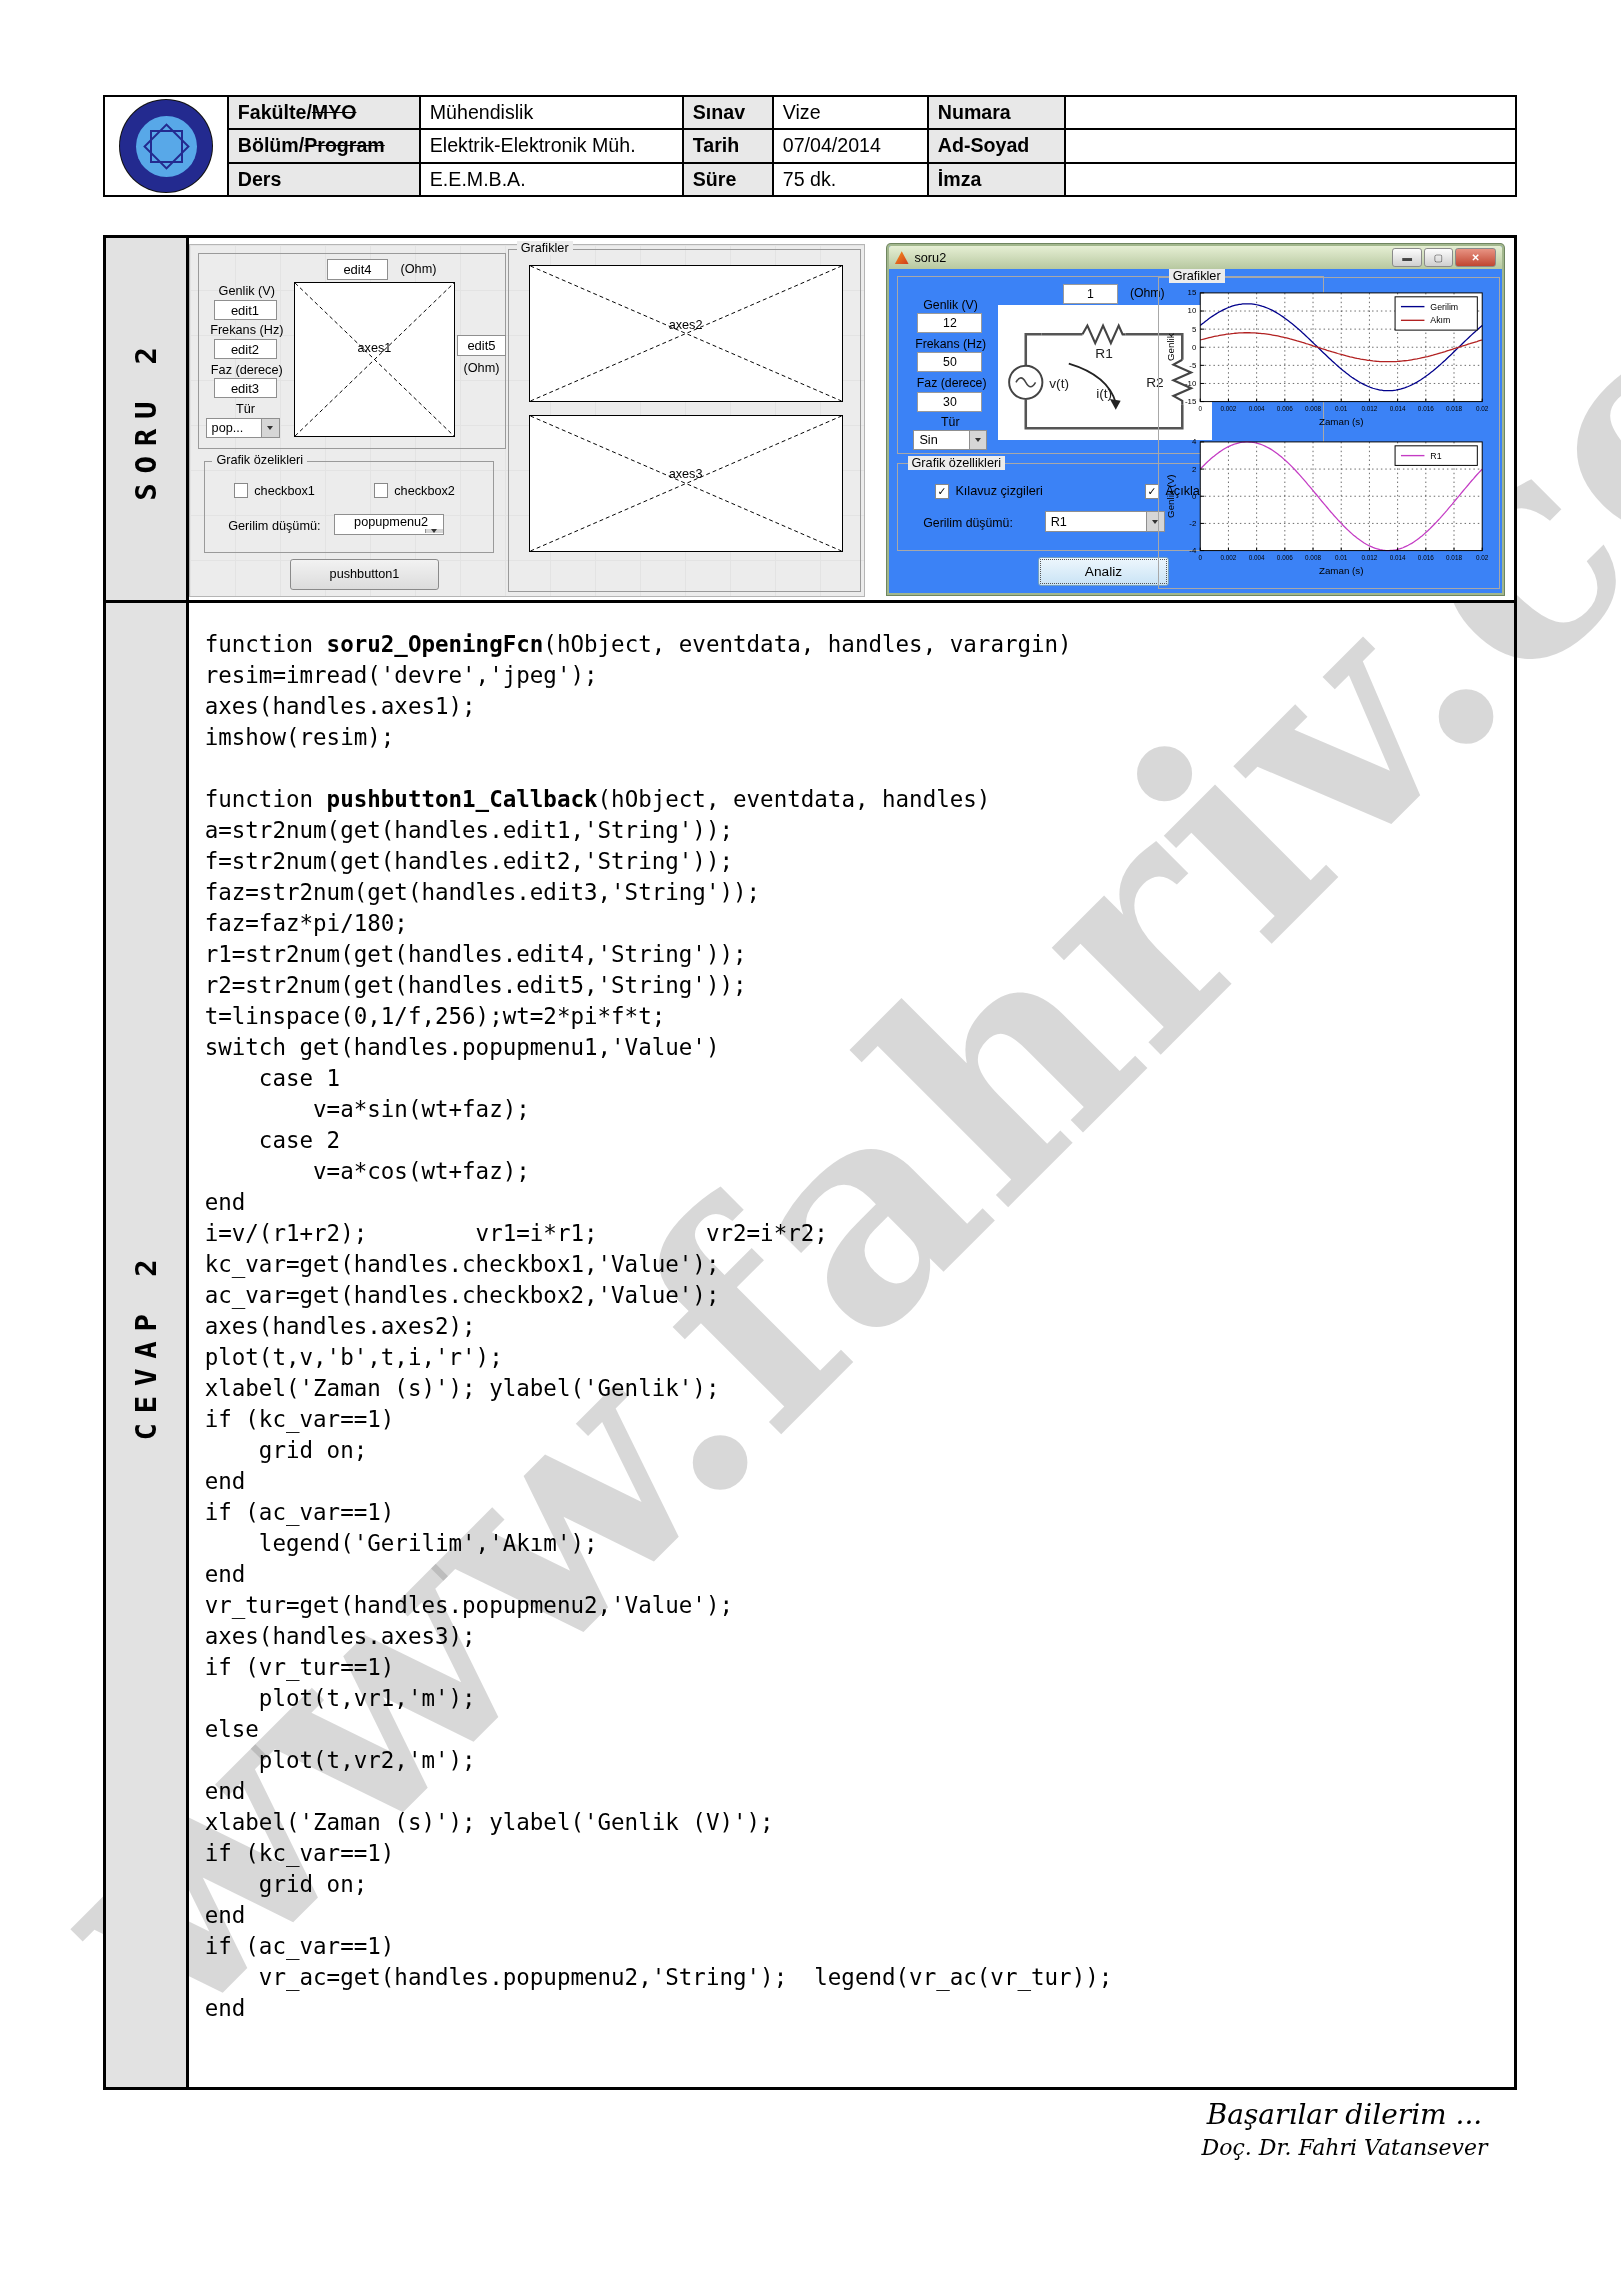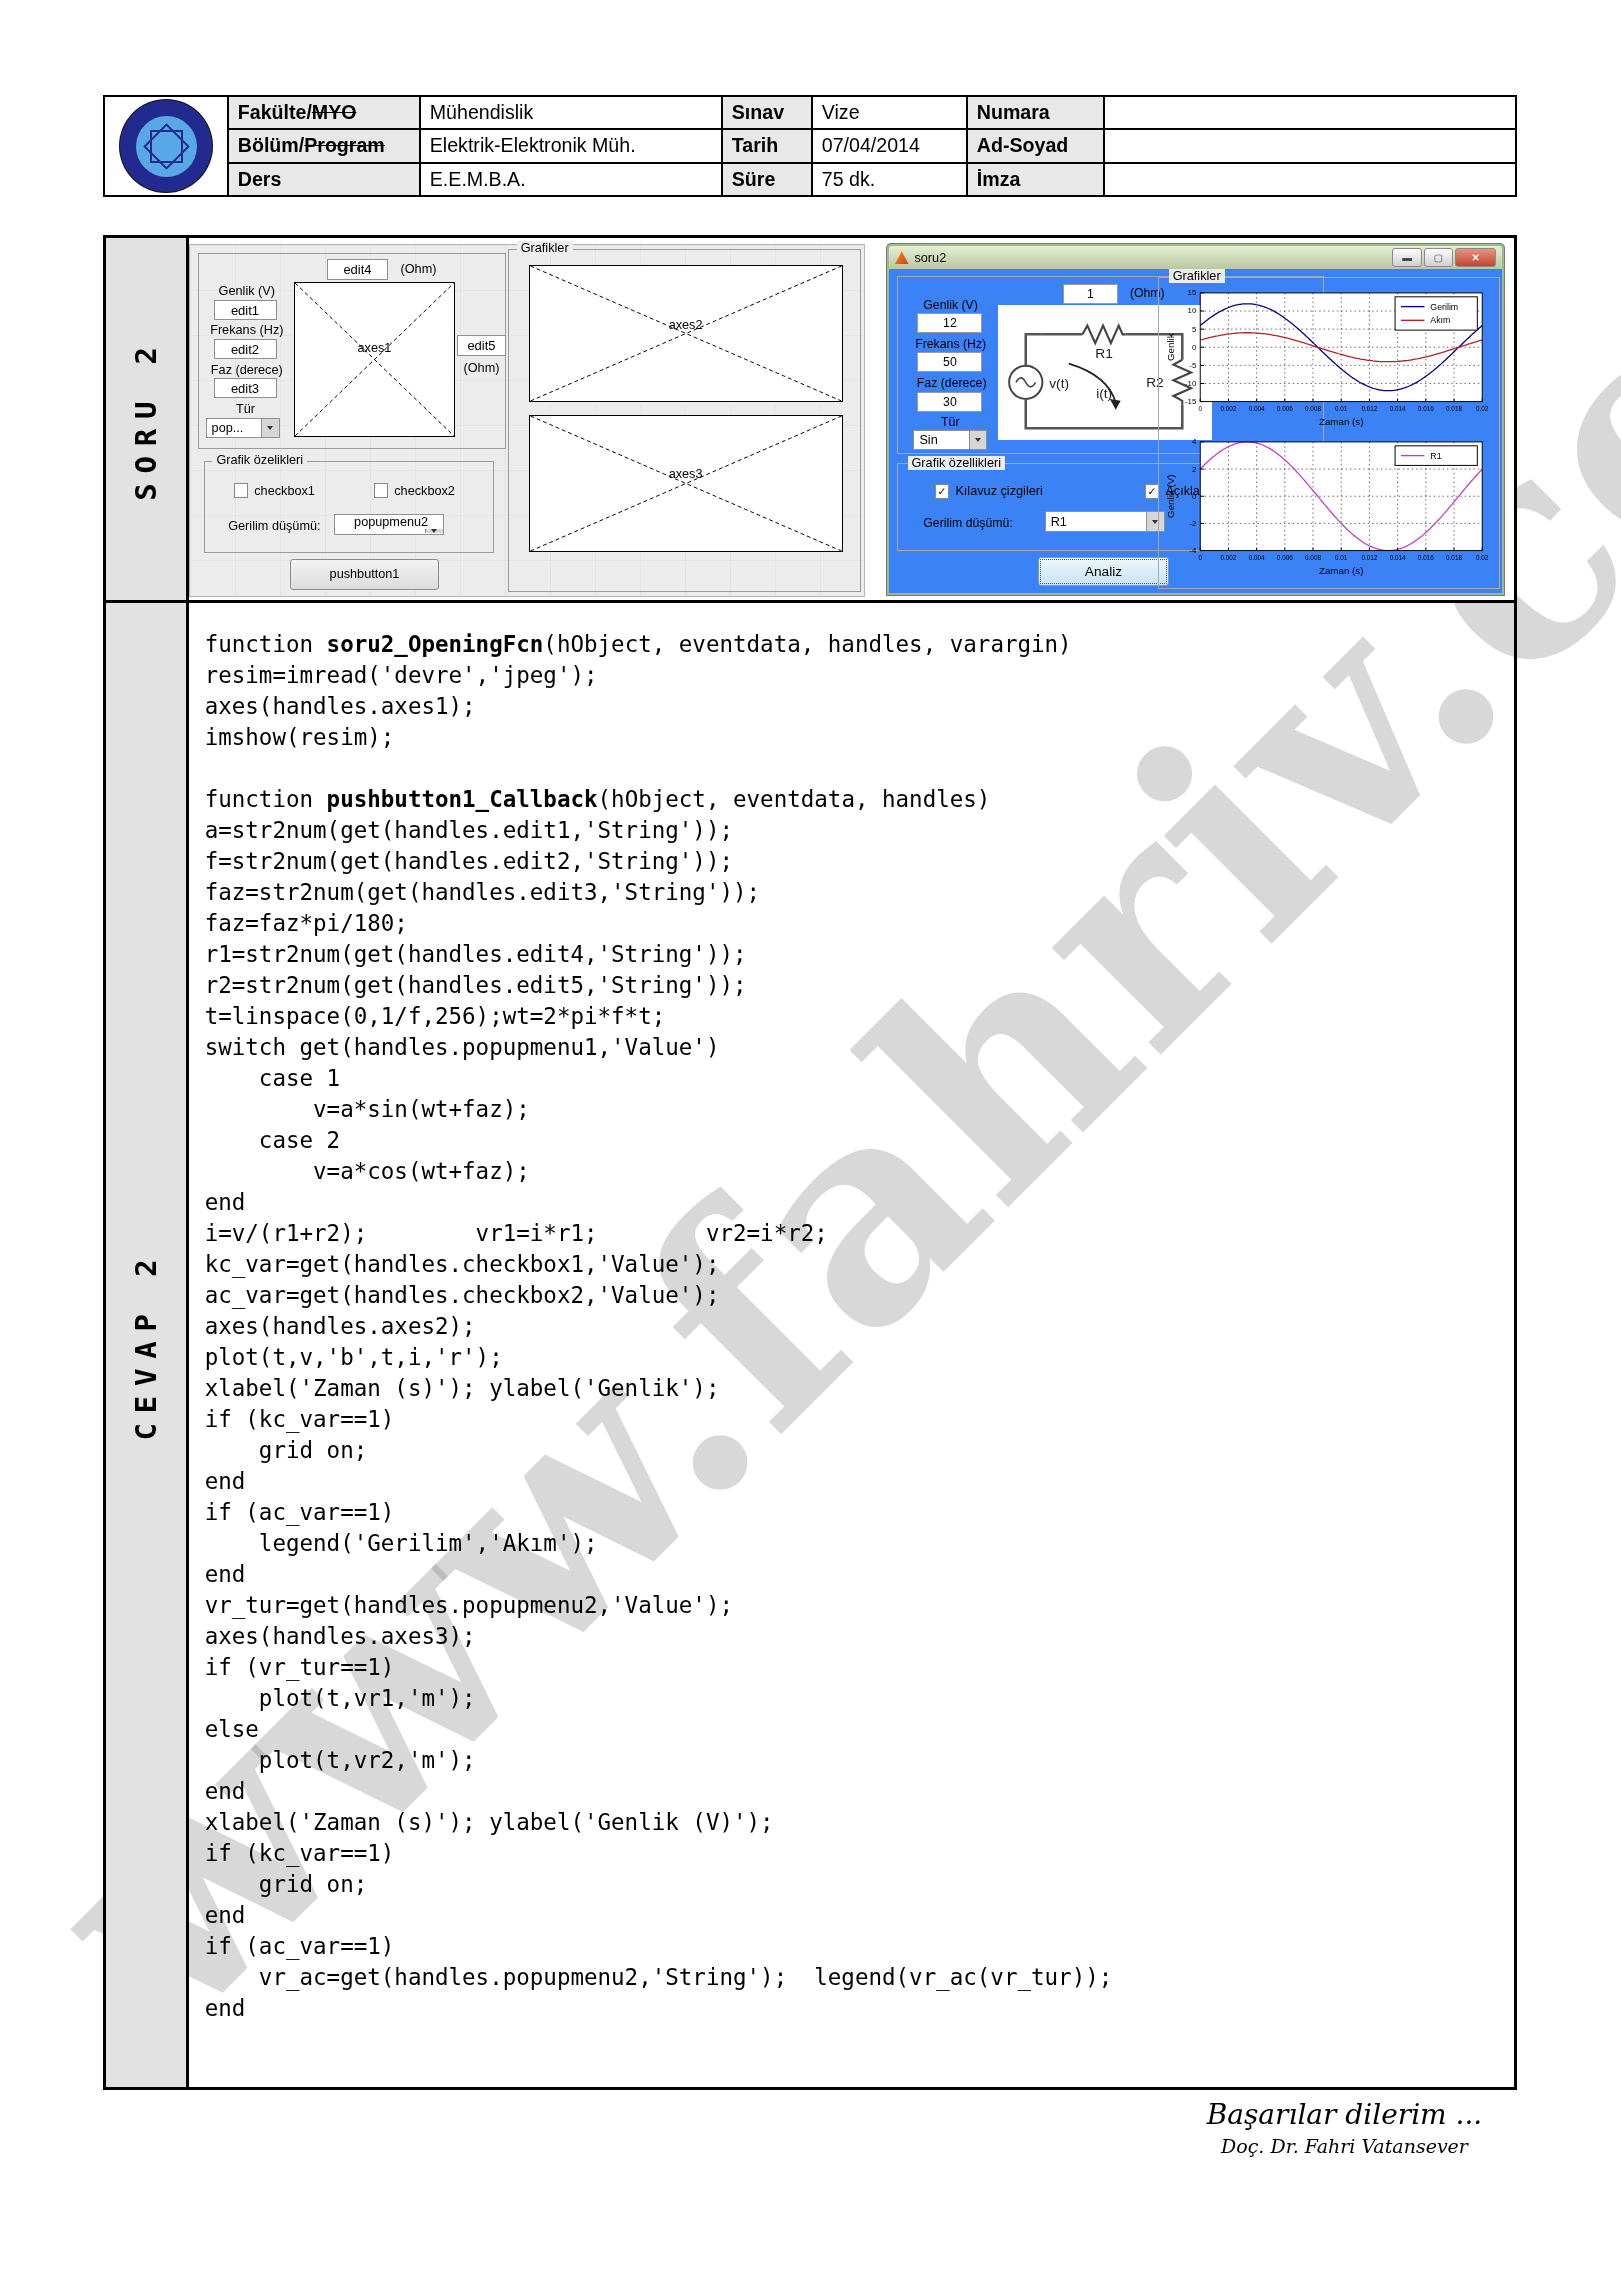--- a/index.html
+++ b/index.html
@@ -14,21 +14,21 @@
   .hdr{left:103px;top:95px;width:1414px;height:102px;border:2.9px solid #000;
        box-sizing:border-box;display:flex;z-index:2;background:#fff;}
   .hdr-logo{width:122px;border-right:2.9px solid #000;display:flex;align-items:center;justify-content:center;background:#fff;}
   .hdr-grid{flex:1;display:flex;flex-direction:column;}
   .hdr-row{flex:1;display:flex;border-bottom:2.9px solid #000;}
   .hdr-row:last-child{border-bottom:none;border-radius:7px;}
   .hc{display:flex;align-items:center;padding-left:8.8px;font-size:19.6px;box-sizing:border-box;border-right:2.9px solid #000;}
   .hc.lab{background:#e8e8e8;font-weight:bold;}
   .hc.val{background:#fff;}
   .hc:last-child{border-right:none;}
-  .w-l1{width:192px;} .w-v1{width:302px;} .w-l2{width:90px;} .w-v2{width:155px;} .w-l3{width:137px;}
+  .w-l1{width:192px;} .w-v1{width:263px;} .w-l2{width:90px;} .w-v2{width:155px;} .w-l3{width:137px;}
   .w-v3{flex:1;}
   .strike{text-decoration:line-through;}
   
   .logo-outer{width:92px;height:92px;border-radius:50%;background:#232a8f;display:flex;align-items:center;justify-content:center;box-shadow:0 0 0 1px #111;}
   .logo-inner{width:61px;height:61px;border-radius:50%;background:#58a8e8;position:relative;display:flex;align-items:center;justify-content:center;}
   .logo-star1,.logo-star2{position:absolute;width:33px;height:33px;border:2.9px solid #232a8f;box-sizing:border-box;}
   .logo-star2{transform:rotate(45deg);}
   
   .main-box{left:103px;top:235px;width:1414px;height:1855px;border:3.9px solid #000;
             box-sizing:border-box;display:flex;flex-direction:column;z-index:1;}
@@ -84,21 +84,21 @@
           display:flex;align-items:center;justify-content:center;font-size:13.7px;outline:1px dotted #555;outline-offset:-3.9px;}
   .chart-mount{position:absolute;}
   
   .code-wrap{position:absolute;left:15.7px;top:25.5px;z-index:1;
     font-family:"DejaVu Sans Mono",monospace;font-size:22.5px;line-height:31px;white-space:pre;}
   .code-line{min-height:31px;}
   
   .signature{position:absolute;right:110px;top:2098px;width:333px;text-align:center;z-index:2;
              font-family:"DejaVu Serif",serif;font-style:italic;}
   .sig1{font-size:28px;}
-  .sig2{font-size:19px;margin-top:3.9px;}
+  .sig2{font-size:22px;margin-top:3.9px;}
 </style>
 </head>
 <body>
 
 <div class="watermark">www.fahriv.com</div>
 
 <div class="abs hdr">
   <div class="hdr-logo">
     <div class="logo-outer">
       <div class="logo-inner">

